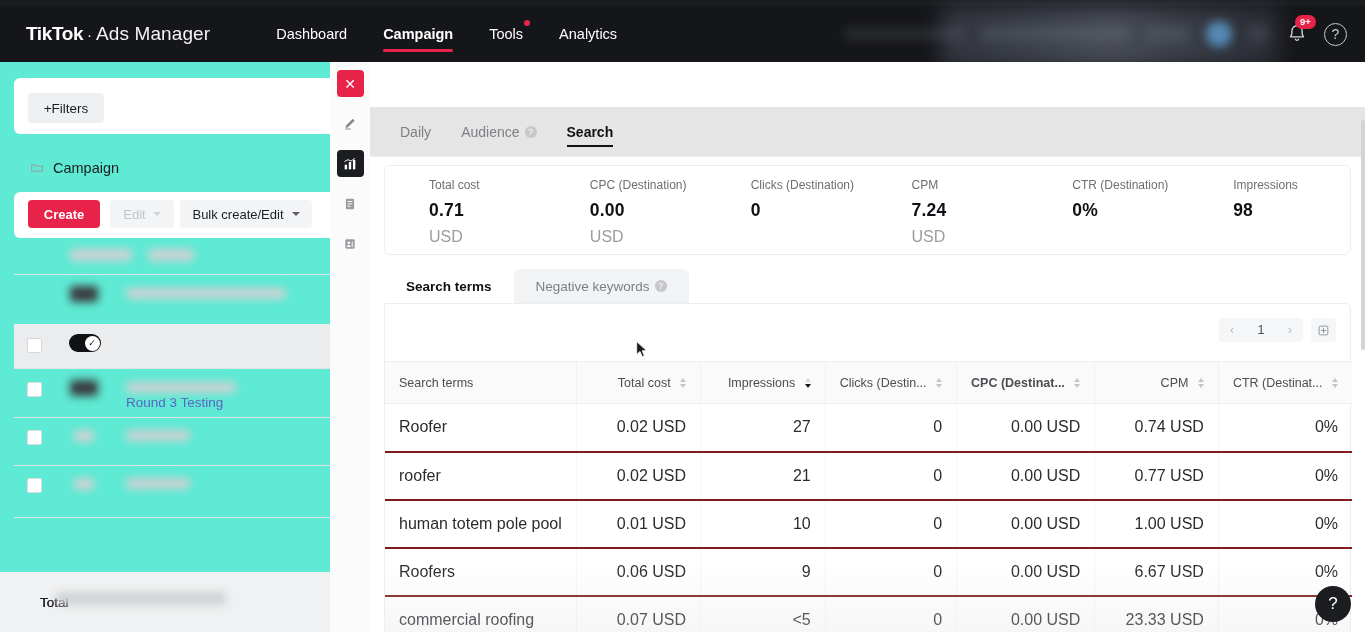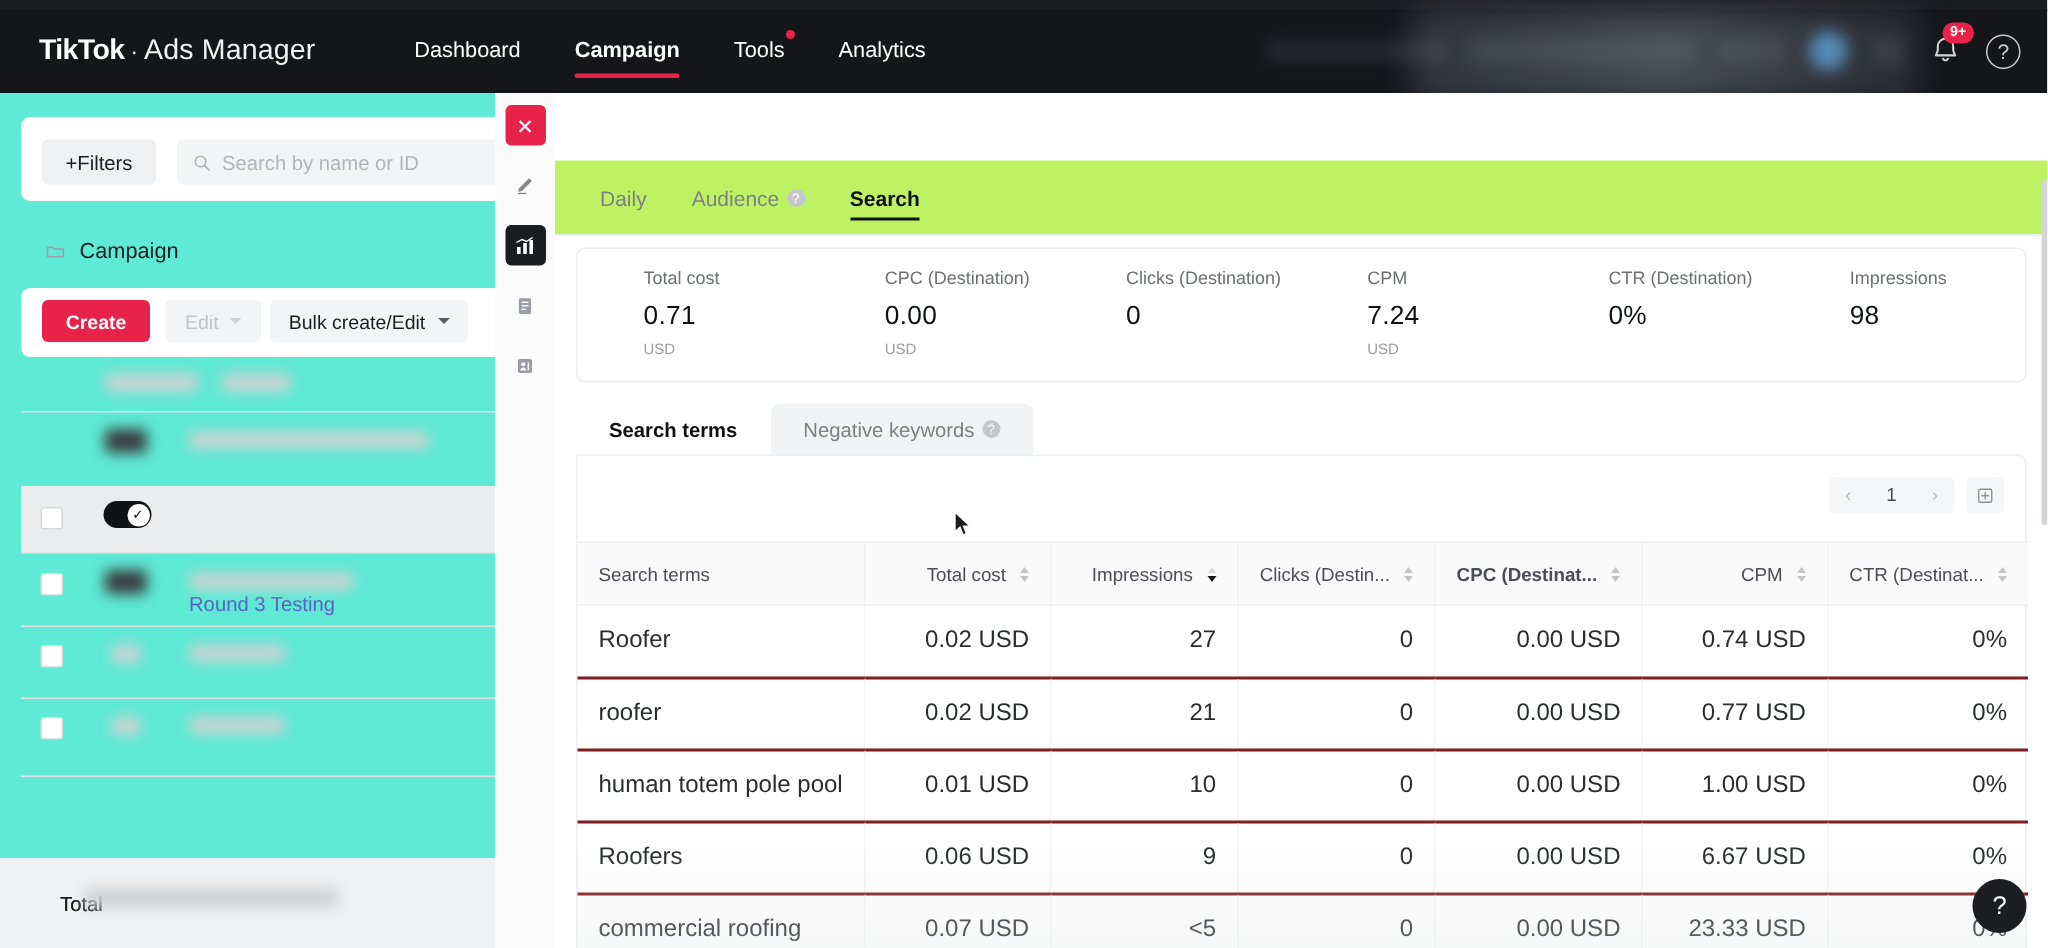--- a/index.html
+++ b/index.html
@@ -185,21 +185,21 @@
     position:absolute; left:576px; top:52px; width:370px; height:30px;
     background:#f5f5f6; border-radius:4px; display:flex; align-items:center;
     justify-content:flex-end; gap:8px; padding-right:9px;
   }
   .dp-blur { position:absolute; left:10px; top:8px; width:280px; height:13px;
              background:#d9dadd; filter:blur(5px); border-radius:3px; }
 
   
   .tabstrip {
     position:absolute; left:0; top:45px; width:995px; height:50px;
-    background:#bef264;
+    background:#e5e5e5;
   }
   .tabs { display:flex; align-items:center; gap:30px; padding-left:30px; height:50px; }
   .tab {
     position:relative; font-size:14px; color:#7e8085; height:50px;
     display:flex; align-items:center; gap:5px; cursor:pointer;
   }
   .tab.active { color:#0f1013; font-weight:bold; }
   .tab.active::after {
     content:""; position:absolute; left:0; right:0; bottom:10px;
     height:2.5px; background:#111215;
@@ -213,22 +213,22 @@
   }
 
   
   .metrics {
     position:absolute; left:14px; top:103px; width:967px; height:90px;
     background:#fff; border:1px solid #eceef0; border-radius:6px;
     display:flex; align-items:flex-start; padding-top:12px;
   }
   .metric { flex:1; padding-left:44px; }
   .metric .mlabel { font-size:12px; color:#6d6f74; margin-bottom:8px; white-space:nowrap; }
-  .metric .mval { font-size:17.5px; font-weight:normal; color:#0f1013; letter-spacing:.2px; }
-  .metric .munit { font-size:10px; color:#9a9ca1; margin-top:7px; }
+  .metric .mval { font-size:17.5px; font-weight:bold; color:#0f1013; letter-spacing:.2px; }
+  .metric .munit { font-size:16px; color:#9a9ca1; margin-top:7px; }
 
   
   .subtabs {
     position:absolute; left:14px; top:207px; width:967px; height:34px;
     display:flex; align-items:flex-end;
   }
   .subtab {
     height:34px; padding:0 22px; font-size:13.5px; color:#7e8085;
     display:flex; align-items:center; gap:5px; cursor:pointer;
     border-radius:6px 6px 0 0; background:#f2f3f4;
@@ -352,27 +352,20 @@
         <span>?</span>
       </div>
     </div>
     <div class="navglow"></div>
   </div>
 
   <div class="leftpane">
     <div class="lp-card"></div>
     <div class="filters-btn">
       <span>+Filters</span>
-    </div>
-    <div class="searchbox">
-      <svg width="13" height="13" viewBox="0 0 24 24">
-        <circle cx="10.5" cy="10.5" r="6.5" fill="none" stroke="#b3b5ba" stroke-width="2"></circle>
-        <line x1="15.5" y1="15.5" x2="21" y2="21" stroke="#b3b5ba" stroke-width="2" stroke-linecap="round"></line>
-      </svg>
-      <span class="ph">Search by name or ID</span>
     </div>
 
     <div class="campaign-row">
       <svg width="14" height="14" viewBox="0 0 24 24">
         <path d="M3 6.5h6l1.6 2H21v9H3z" fill="none" stroke="#9b9da2" stroke-width="1.8" stroke-linejoin="round"></path>
       </svg>
       <span class="lbl">Campaign</span>
     </div>
 
     <div class="lp-card2"></div>

